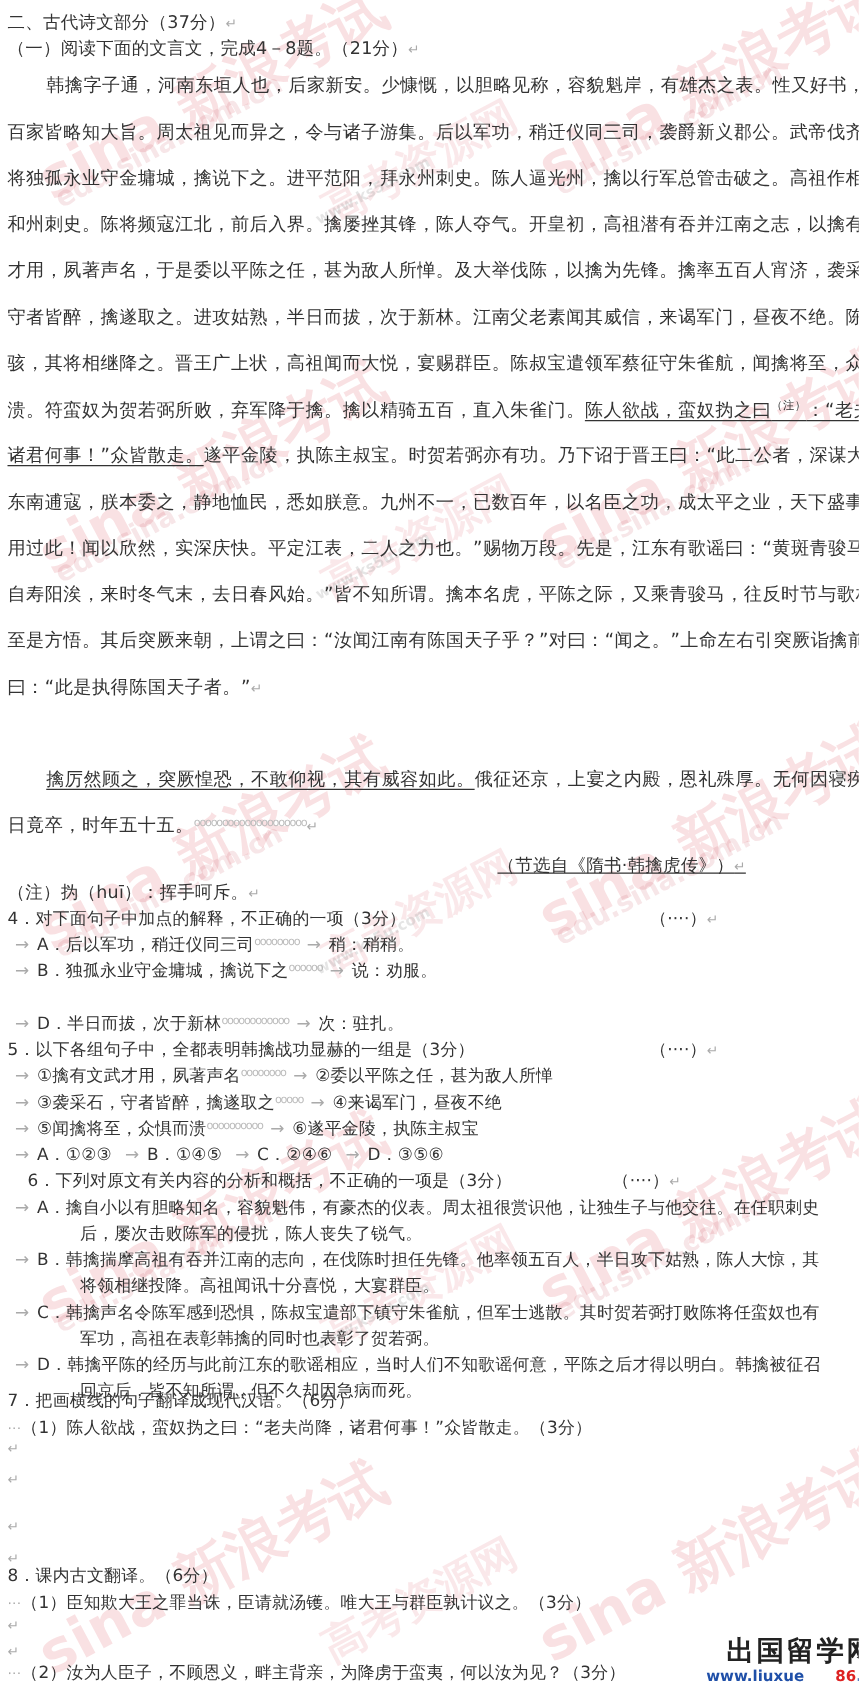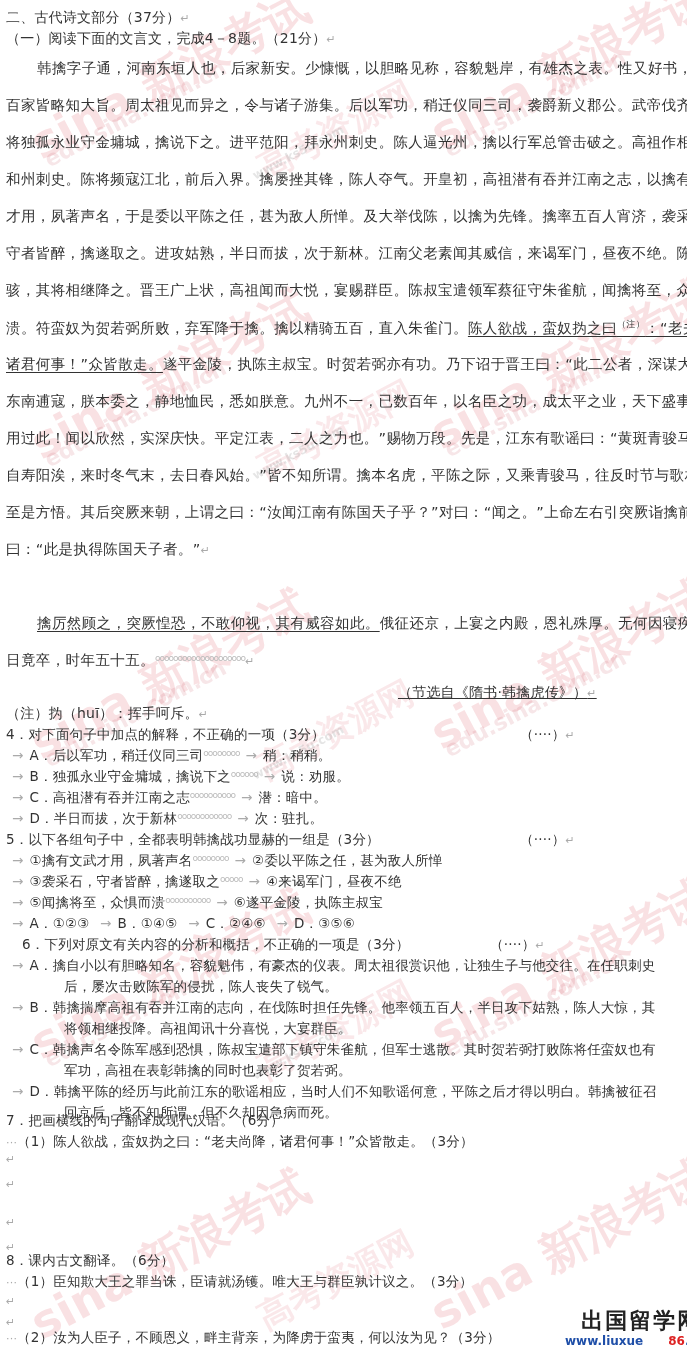--- a/index.html
+++ b/index.html
@@ -101,21 +101,20 @@
       <span class="ul">擒厉然顾之，突厥惶恐，不敢仰视，其有威容如此。</span><span>俄征还京，上宴之内殿，恩礼殊厚。无何因寝疾，数</span>
     </div>
     <div class="line para" style="top:651px;"><span>日竟卒，时年五十五。</span><span class="dots">oooooooooooooooooooo</span><span class="pm">↵</span></div>
     <div class="line hdr" style="top:684px;left:398px;text-decoration:underline;"><span>（节选自《隋书·韩擒虎传》）</span><span class="pm">↵</span></div>
     <div class="line hdr" style="top:705px;"><span>（注）㧑（huī）：挥手呵斥。</span><span class="pm">↵</span></div>
 
     <div class="line q" style="top:726px;"><span>4．对下面句子中加点的解释，不正确的一项（3分）</span></div>
     <div class="line q" style="top:726px;left:520px;"><span>（····）</span><span class="pm">↵</span></div>
     <div class="line q" style="top:747px;"><span class="arrow">→</span><span>A．</span><span>后以军功，稍迁仪同三司</span><span class="dots">oooooooo</span><span class="arrow">→</span><span>稍：稍稍。</span></div>
     <div class="line q" style="top:768px;"><span class="arrow">→</span><span>B．</span><span>独孤永业守金墉城，擒说下之</span><span class="dots">oooooo</span><span class="arrow">→</span><span>说：劝服。</span></div>
-    <div class="line q" style="top:789px;"><span class="arrow">→</span><span>C．</span><span>高祖潜有吞并江南之志</span><span class="dots">oooooooooo</span><span class="arrow">→</span><span>潜：暗中。</span></div>
     <div class="line q" style="top:810px;"><span class="arrow">→</span><span>D．</span><span>半日而拔，次于新林</span><span class="dots">oooooooooooo</span><span class="arrow">→</span><span>次：驻扎。</span></div>
 
     <div class="line q" style="top:831px;"><span>5．以下各组句子中，全都表明韩擒战功显赫的一组是（3分）</span></div>
     <div class="line q" style="top:831px;left:520px;"><span>（····）</span><span class="pm">↵</span></div>
     <div class="line q" style="top:852px;"><span class="arrow">→</span><span>①擒有文武才用，夙著声名</span><span class="dots">oooooooo</span><span class="arrow">→</span><span>②委以平陈之任，甚为敌人所惮</span></div>
     <div class="line q" style="top:873px;"><span class="arrow">→</span><span>③袭采石，守者皆醉，擒遂取之</span><span class="dots">ooooo</span><span class="arrow">→</span><span>④来谒军门，昼夜不绝</span></div>
     <div class="line q" style="top:894px;"><span class="arrow">→</span><span>⑤闻擒将至，众惧而溃</span><span class="dots">oooooooooo</span><span class="arrow">→</span><span>⑥遂平金陵，执陈主叔宝</span></div>
     <div class="line q" style="top:915px;">
       <span class="arrow">→</span><span>A．①②③</span>
       <span class="arrow">→</span><span>B．①④⑤</span>

